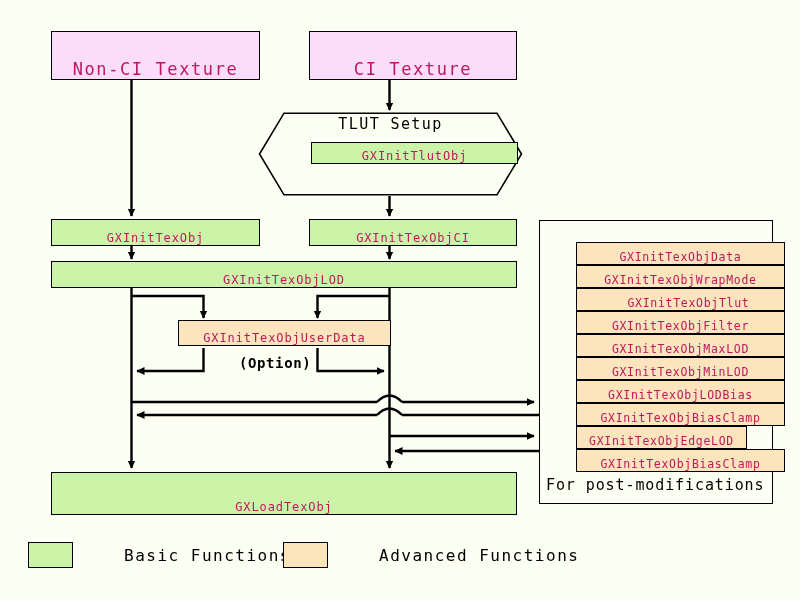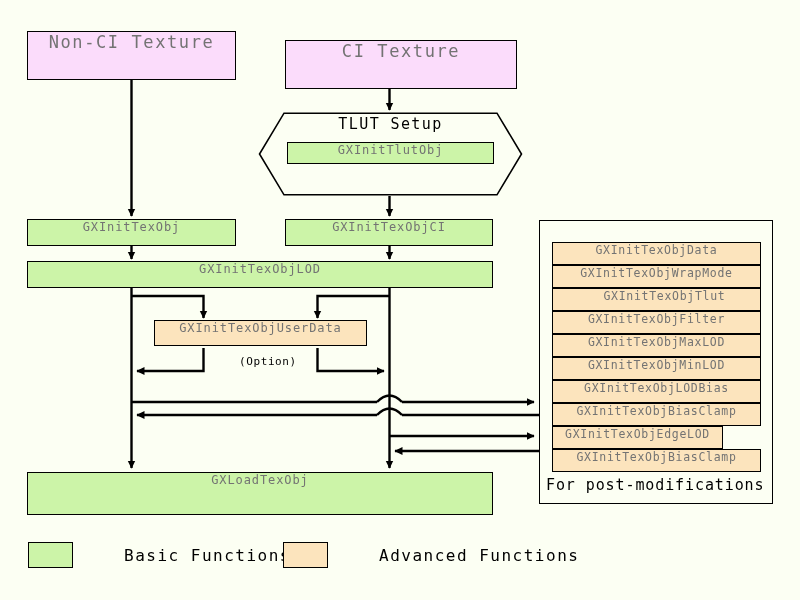--- a/index.html
+++ b/index.html
@@ -23,26 +23,27 @@
     position: absolute;
     left: 0; top: 0;
     width: 800px; height: 600px;
     pointer-events: none;
   }
   .node {
     position: absolute;
     box-sizing: border-box;
     border: 1.6px solid #000;
     display: flex;
-    align-items: flex-start;
+    align-items: flex-end;
     justify-content: center;
     text-align: center;
-    color: #737373;
+    color: #be185d;
     white-space: nowrap;
     letter-spacing: 0.5px;
+    margin-left: 24px;
   }
   .pink  { background: #fbdcfb; }
   .green { background: #ccf4a8; }
   .orange{ background: #fce4bd; }
 
   .term {
     font-size: 17px;
     letter-spacing: 1.6px;
   }
   .fn {
@@ -88,23 +89,24 @@
   }
   .panel-caption {
     position: absolute;
     font-size: 15px;
     letter-spacing: 0.9px;
     color: #000;
     white-space: nowrap;
   }
   .opt {
     position: absolute;
-    font-size: 11px;
+    font-size: 14px;
     letter-spacing: 0.6px;
     color: #000;
+    font-weight: bold;
   }
 </style>
 </head>
 <body>
 
 <div id="canvas">
 
   <svg id="wires" viewBox="0 0 800 600" xmlns="http://www.w3.org/2000/svg">
     <defs>
       <marker id="arrF" markerWidth="9" markerHeight="9" refX="7.5" refY="4.5" orient="auto" markerUnits="userSpaceOnUse">
@@ -144,21 +146,21 @@
       <line x1="389.5" y1="436" x2="534" y2="436" marker-end="url(#arrF)"></line>
 
       <line x1="540" y1="451" x2="395" y2="451" marker-end="url(#arrF)"></line>
     </g>
   </svg>
 
   <div class="node pink term" style="left:27px; top:31px; width:209px; height:49px;">
     <span>Non-CI Texture</span>
   </div>
 
-  <div class="node pink term" style="left:285px; top:40px; width:232px; height:49px;">
+  <div class="node pink term" style="left:285px; top:31px; width:208px; height:49px;">
     <span>CI Texture</span>
   </div>
 
   <div class="hexwrap" style="left:258px; top:112px; width:265px; height:84px;">
     <svg width="265" height="84" viewBox="0 0 265 84" xmlns="http://www.w3.org/2000/svg">
       <polygon points="26,1.2 239,1.2 263.5,42 239,82.8 26,82.8 1.5,42" fill="none" stroke="#000" stroke-width="1.6"></polygon>
     </svg>
     <div class="hex-title" style="top:3px;">TLUT Setup</div>
     <div class="node green fn" style="left:29px; top:30px; width:207px; height:22px;">
       <span>GXInitTlutObj</span>

